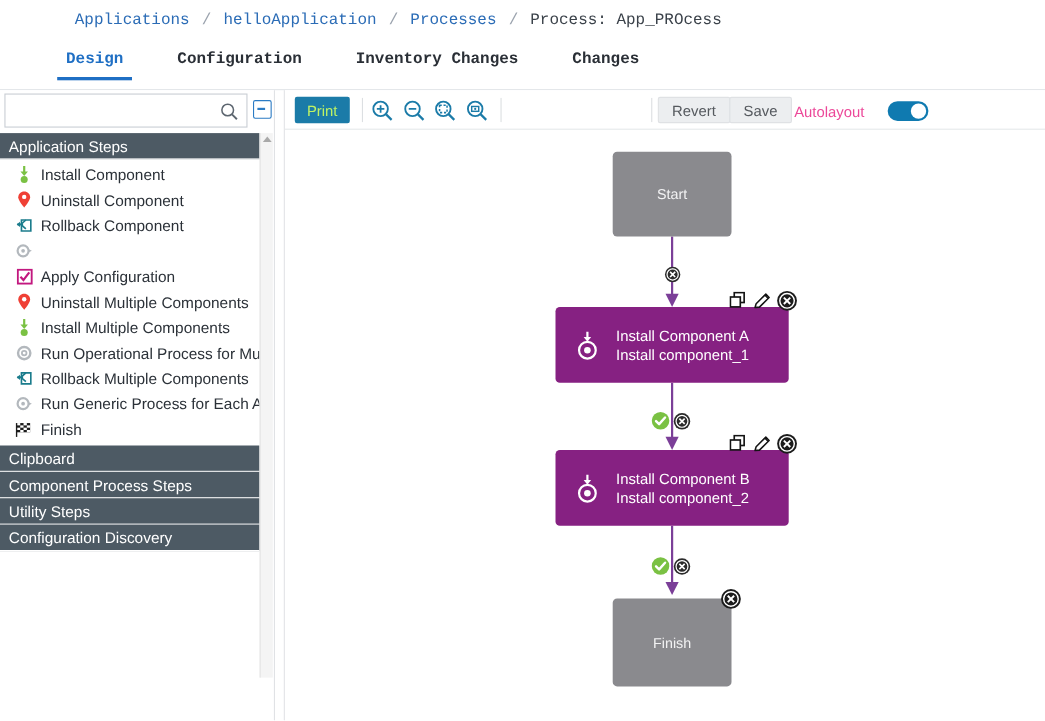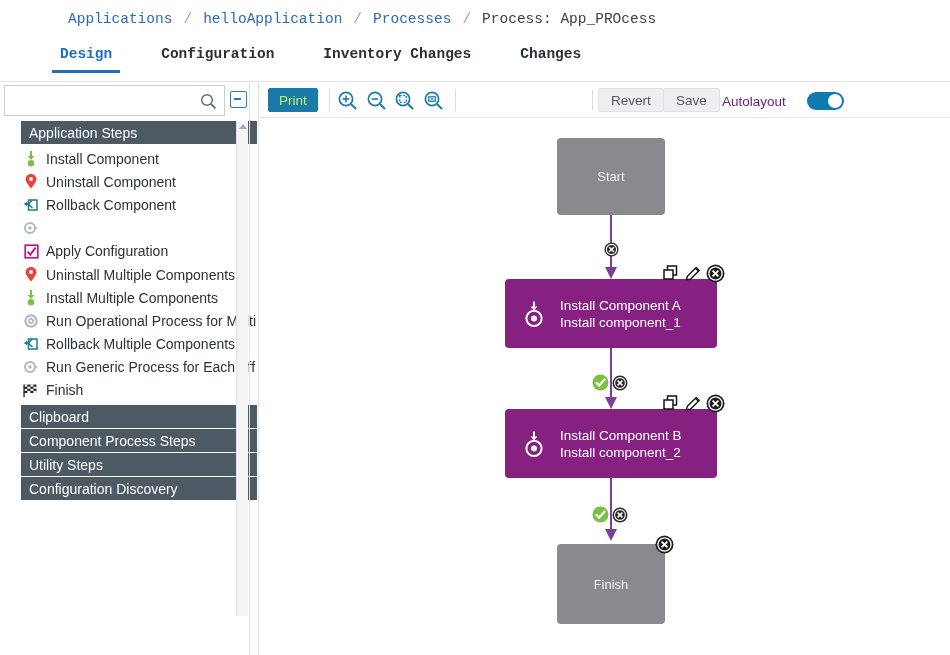--- a/index.html
+++ b/index.html
@@ -47,49 +47,49 @@
   .filter-input::placeholder { color:#7b838d; font-style:italic; }
   .search-icon { position:absolute; right:7px; top:7px; width:17px; height:17px; }
   .collapse-btn {
     position:absolute; left:230px; top:6px; width:17px; height:17px;
     border:1.6px solid #2b7bc4; border-radius:2px; background:#fff; cursor:pointer;
   }
   .collapse-btn::after {
     content:""; position:absolute; left:3px; top:6.2px; width:7px; height:2px; background:#2b7bc4;
   }
 
-  .tree { position:absolute; left:0; top:39px; width:236px;margin-left:21px; }
+  .tree { position:absolute; left:0; top:39px; width:236px; }
   .section-header {
     height:24px; background:#4d5a64; color:#fff; font-size:14px;
     display:flex; align-items:center; padding-left:8px; cursor:pointer;
     border-bottom:1px solid #fff;
   }
   .step-list { background:#fff; padding: 2px 0 3px 0; }
   .step-item {
-    height:23.2px; display:flex; align-items:center; padding-left:0;
+    height:23.2px; display:flex; align-items:center; padding-left:12px;
     font-size:14px; color:#2b3138; cursor:pointer; white-space:nowrap; overflow:hidden;
   }
   .step-icon { width:20px; height:18px; flex:0 0 20px; margin-right:5px; display:flex; align-items:center; justify-content:center; }
 
   
   .panel-scroll { position:absolute; left:236px; top:39px; width:12px; height:495px; background:#f4f4f4; border-left:1px solid #e3e3e3; cursor:pointer; }
   .panel-scroll .sb-up { position:absolute; left:2px; top:3px; width:0;height:0; border-left:4px solid transparent; border-right:4px solid transparent; border-bottom:5px solid #a9a9a9; }
   .panel-divider { position:absolute; left:249px; top:82px; width:1px; height:573px; background:#e0e2e5; }
   .panel-divider2 { position:absolute; left:258px; top:82px; width:1px; height:573px; background:#e0e2e5; }
 
   
   .toolbar { position:absolute; left:259px; top:82px; width:691px; height:36px; background:#fff; }
   .btn-print {
     position:absolute; left:9px; top:6px; height:24px; padding:0 11px;
     background:#1b7ba8; color:#bef264; font-size:13.5px; border:none; border-radius:2px;
     cursor:pointer; display:flex; align-items:center; justify-content:center;
   }
   .tb-sep { position:absolute; top:7px; width:1px; height:22px; background:#dcdfe2; }
   .zoom-btn { position:absolute; top:7px; width:23px; height:23px; cursor:pointer; }
-  .autolayout-label { position:absolute; left:463px; top:12px; font-size:13.5px; color:#701a75; }
+  .autolayout-label { position:absolute; left:463px; top:12px; font-size:13.5px; color:#ec4899; }
   .toggle {
     position:absolute; left:548px; top:10px; width:37px; height:18px;
     background:#0f7ab0; border-radius:9px; cursor:pointer;
   }
   .toggle .knob { position:absolute; right:2px; top:2px; width:14px; height:14px; background:#fff; border-radius:50%; }
   .btn-grey {
     position:absolute; top:6px; height:24px; padding:0 12px;
     background:#eceef0; color:#55595e; border:1px solid #dfe1e4; border-radius:2px;
     font-size:13.5px; cursor:pointer; display:flex; align-items:center; justify-content:center;
   }

